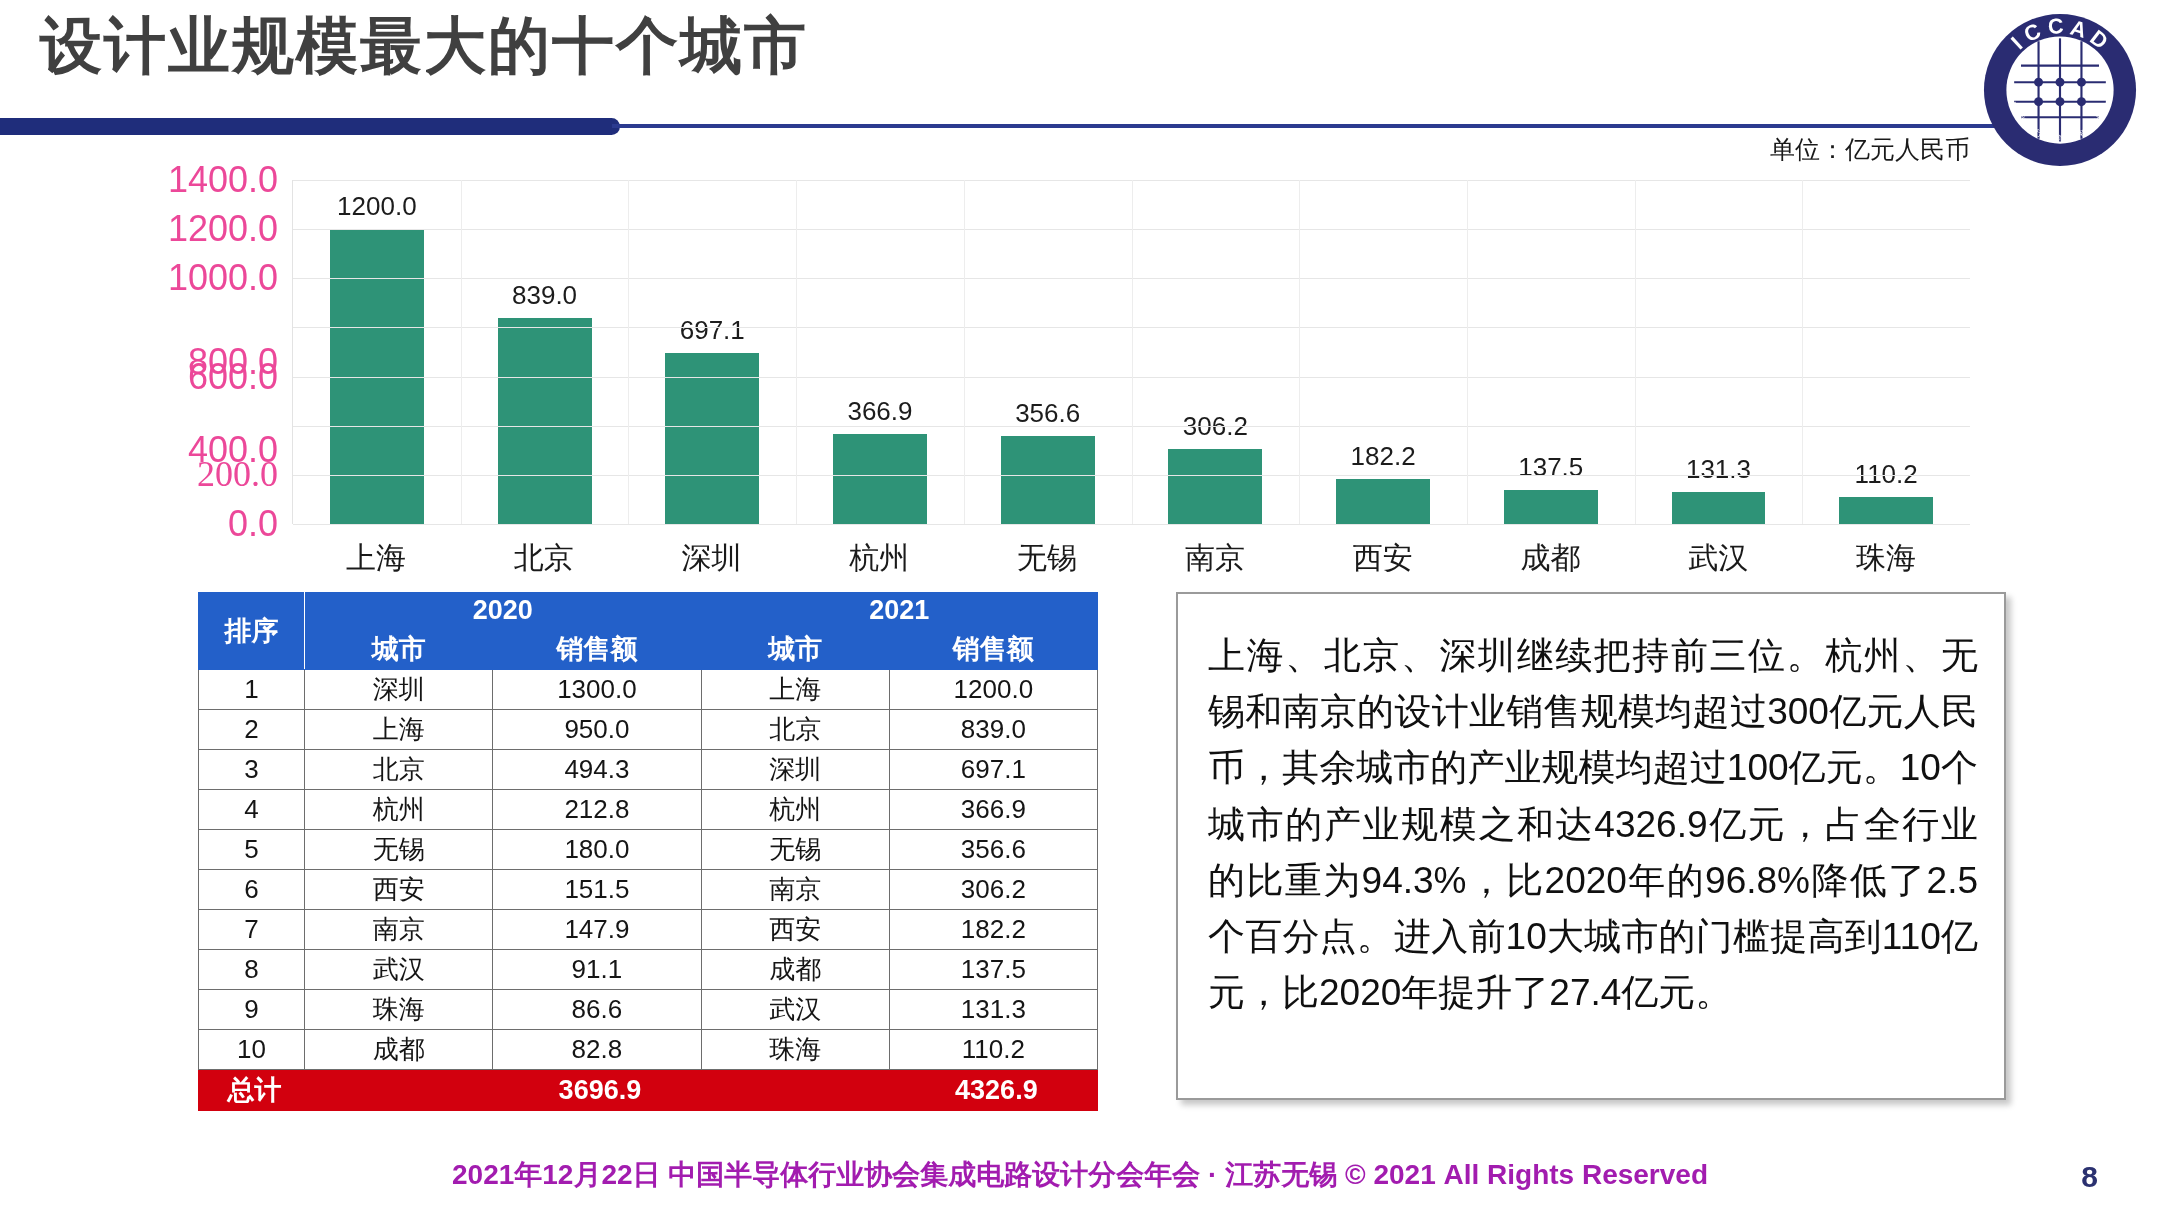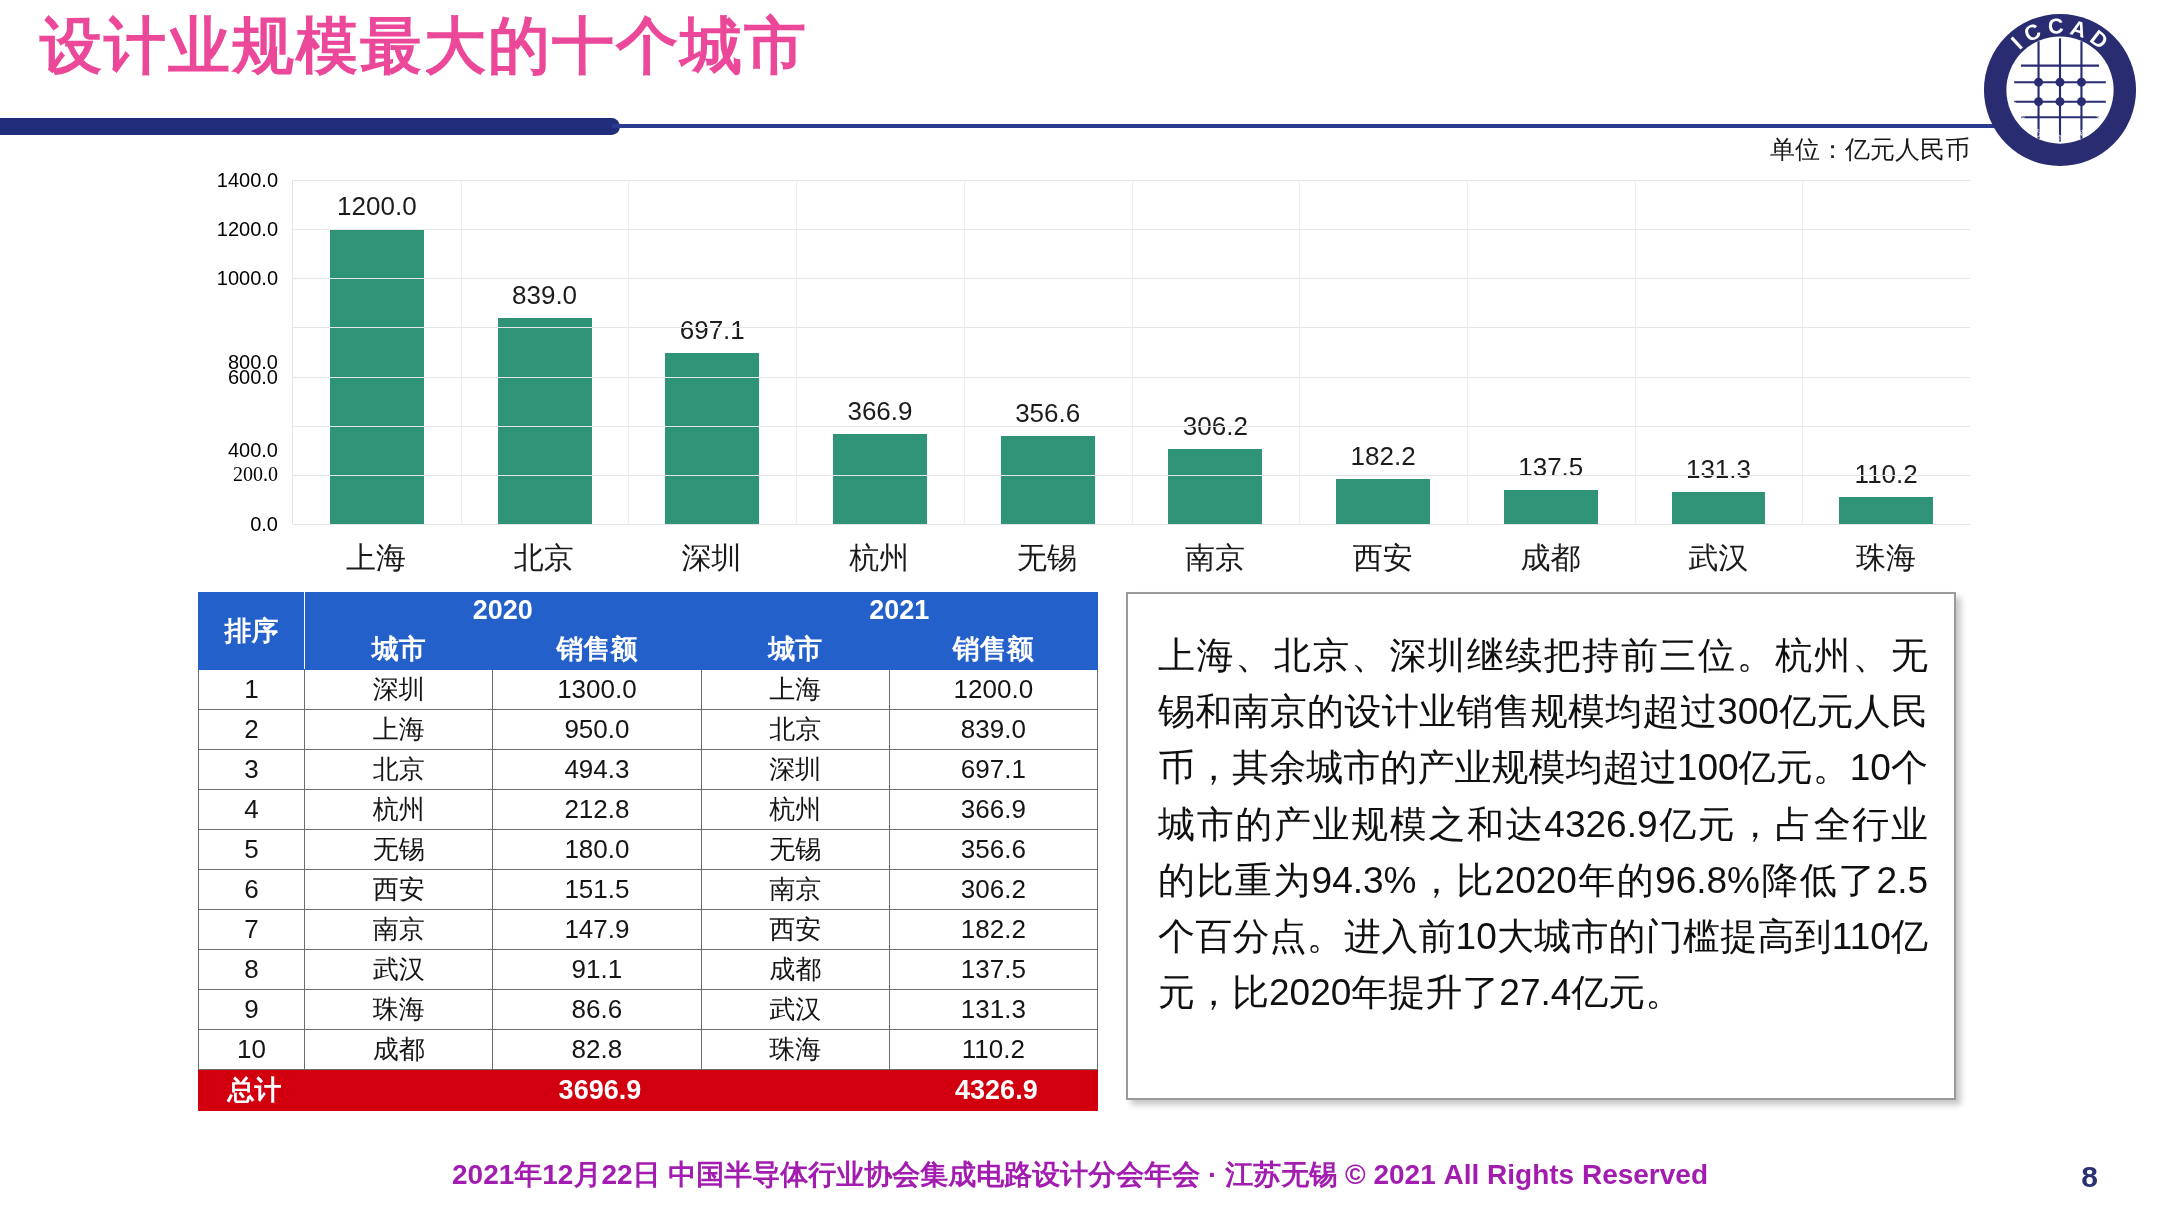--- a/index.html
+++ b/index.html
@@ -15,21 +15,21 @@
     overflow: hidden;
   }
 
   
   .slide-title {
     position: absolute;
     left: 40px;
     top: 10px;
     font-size: 62px;
     font-weight: bold;
-    color: #ec4899;
+    color: #404040;
     letter-spacing: 2px;
     line-height: 1.15;
     white-space: nowrap;
   }
   .title-rule-wrap {
     position: absolute;
     left: 0px;
     top: 118px;
     width: 2070px;
     height: 22px;
@@ -83,22 +83,22 @@
     position: absolute;
     left: 0;
     top: 0;
     width: 128px;
     height: 364px;
   }
   .ytick {
     position: absolute;
     right: 10px;
     transform: translateY(-50%);
-    font-size: 20px;
-    color: #000000;
+    font-size: 36px;
+    color: #ec4899;
     white-space: nowrap;
   }
   .plot {
     position: absolute;
     left: 132px;
     top: 20px;
     right: 0;
     height: 344px;
     border-left: 1px solid #e3e3e3;
   }
@@ -199,21 +199,21 @@
     font-size: 27px;
     padding-left: 12px;
   }
   .col-rank   { width: 106px; }
   .col-city   { width: 188px; }
   .col-sales  { width: 208px; }
 
   
   .note-box {
     position: absolute;
-    left: 1126px;
+    left: 1176px;
     top: 592px;
     width: 830px;
     height: 508px;
     border: 2px solid #9a9a9a;
     background: #ffffff;
     box-shadow: 5px 5px 6px rgba(0,0,0,0.22);
     box-sizing: border-box;
     padding: 34px 26px 16px 30px;
   }
   .note-text {

